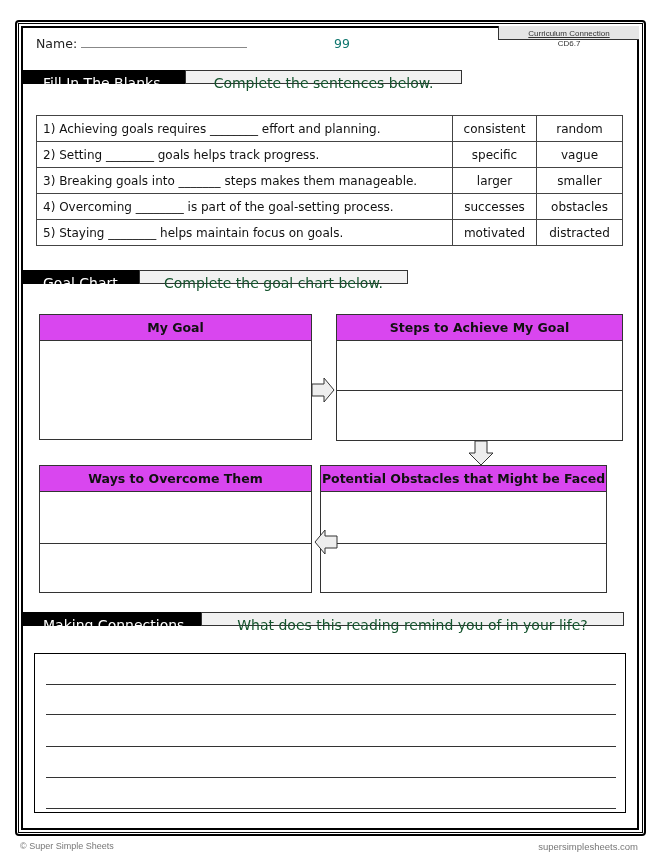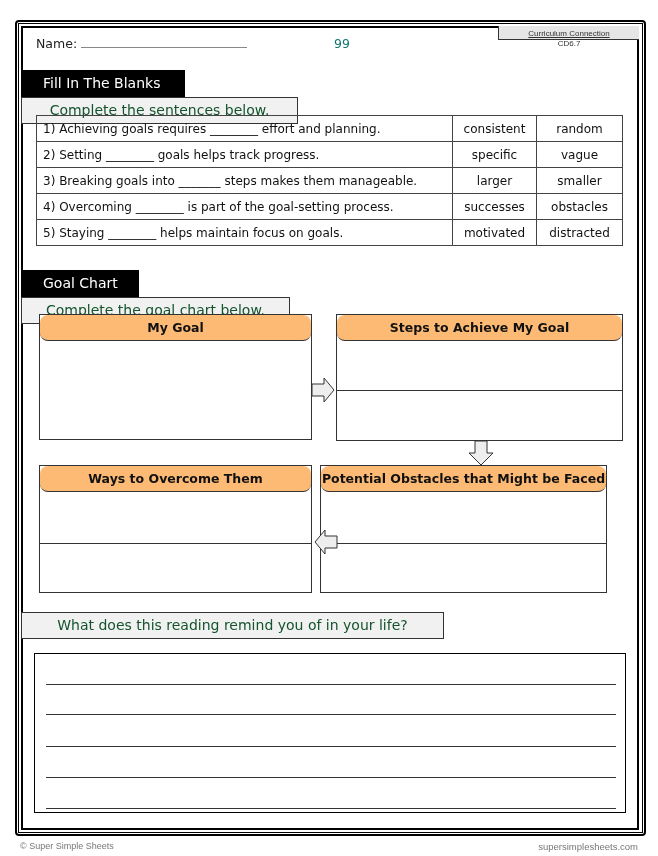--- a/index.html
+++ b/index.html
@@ -10,31 +10,31 @@
   .frame-mid { position: absolute; left: 18px; top: 23px; width: 625px; height: 810px; border: 1px solid #000; }
   .frame-inner { position: absolute; left: 21px; top: 26px; width: 618px; height: 804px; border: 2px solid #000; }
 
   .name-line { position: absolute; left: 36px; top: 36px; font-size: 12.5px; color: #222; }
   .name-line .blank { display: inline-block; width: 166px; border-bottom: 1px solid #888; margin-left: 4px; height: 12px; vertical-align: baseline; }
   .page-num { position: absolute; left: 322px; top: 36px; font-size: 12.5px; color: #0f766e; margin-left: 12px; }
 
   .curric { position: absolute; left: 498px; top: 26px; width: 141px; height: 14px; background: #e6e6e6; border: 1px solid #333; border-top: none; border-right: none; text-align: center; font-family: "Liberation Sans", sans-serif; font-size: 8px; line-height: 10px; padding-top: 3px; color: #333; }
   .curric .title { text-decoration: underline; display: block; }
 
-  .section-header { position: absolute; left: 21px; height: 14px; display: flex; flex-direction: column; }
+  .section-header { position: absolute; left: 21px; height: 14px; display: flex; }
   .section-header .label { background: #000; color: #fff; font-size: 14px; line-height: 27px; padding-left: 22px; }
   .section-header .instr { background: #f1f1f1; border: 1px solid #333; color: #14532d; font-size: 14px; line-height: 25px; text-align: center; }
 
   table.fib { position: absolute; left: 36px; top: 115px; width: 587px; border-collapse: collapse; font-size: 12px; }
   table.fib td { border: 1px solid #444; height: 26px; padding: 0 6px; color: #111; }
   table.fib td.choice { text-align: center; width: 84px; }
   table.fib td.choice.c2 { width: 86px; }
 
   .gbox { position: absolute; border: 1px solid #333; background: #fff; }
-  .gbox .ghead { background: #fdba74; border-bottom: 1px solid #333; height: 26px; line-height: 26px; text-align: center; font-weight: bold; font-size: 12.5px; border-radius: 8px; }
+  .gbox .ghead { background: #d946ef; border-bottom: 1px solid #333; height: 26px; line-height: 26px; text-align: center; font-weight: bold; font-size: 12.5px; }
   .gbox .gdiv { position: absolute; left: 0; right: 0; border-top: 1px solid #333; }
 
   .arrow { position: absolute; }
 
   .mc-box { position: absolute; left: 34px; top: 653px; width: 592px; height: 160px; border: 1px solid #000; }
   .wline { position: absolute; left: 11px; width: 570px; border-top: 1px dashed #333; border-top-style: solid; height: 1px; background: repeating-linear-gradient(90deg, #333 0 24px, #aaa 24px 26px); }
 
   .footer-left { position: absolute; left: 20px; top: 841px; font-family: "Liberation Sans", sans-serif; font-size: 9px; color: #777; }
   .footer-right { position: absolute; right: 20px; top: 841px; font-family: "Liberation Sans", sans-serif; font-size: 9.5px; color: #777; }
 </style>
@@ -124,20 +124,21 @@
   <polygon points="1,7 13,7 13,1 23,13 13,25 13,19 1,19" fill="#eeeeee" stroke="#333" stroke-width="1"></polygon>
 </svg>
 <svg class="arrow" style="left:468px; top:440px;" width="26" height="26" viewBox="0 0 26 26">
   <polygon points="7,1 19,1 19,13 25,13 13,25 1,13 7,13" fill="#eeeeee" stroke="#333" stroke-width="1"></polygon>
 </svg>
 <svg class="arrow" style="left:314px; top:529px;" width="24" height="26" viewBox="0 0 24 26">
   <polygon points="23,7 11,7 11,1 1,13 11,25 11,19 23,19" fill="#eeeeee" stroke="#333" stroke-width="1"></polygon>
 </svg>
 
 <div class="section-header" style="top:612px;">
+  <div class="label" style="width:180px;">Making Connections</div>
   <div class="instr" style="width:423px;">What does this reading remind you of in your life?</div>
 </div>
 
 <div class="mc-box">
   <div class="wline" style="top:30px;"></div>
   <div class="wline" style="top:60px;"></div>
   <div class="wline" style="top:92px;"></div>
   <div class="wline" style="top:123px;"></div>
   <div class="wline" style="top:154px;"></div>
 </div>

